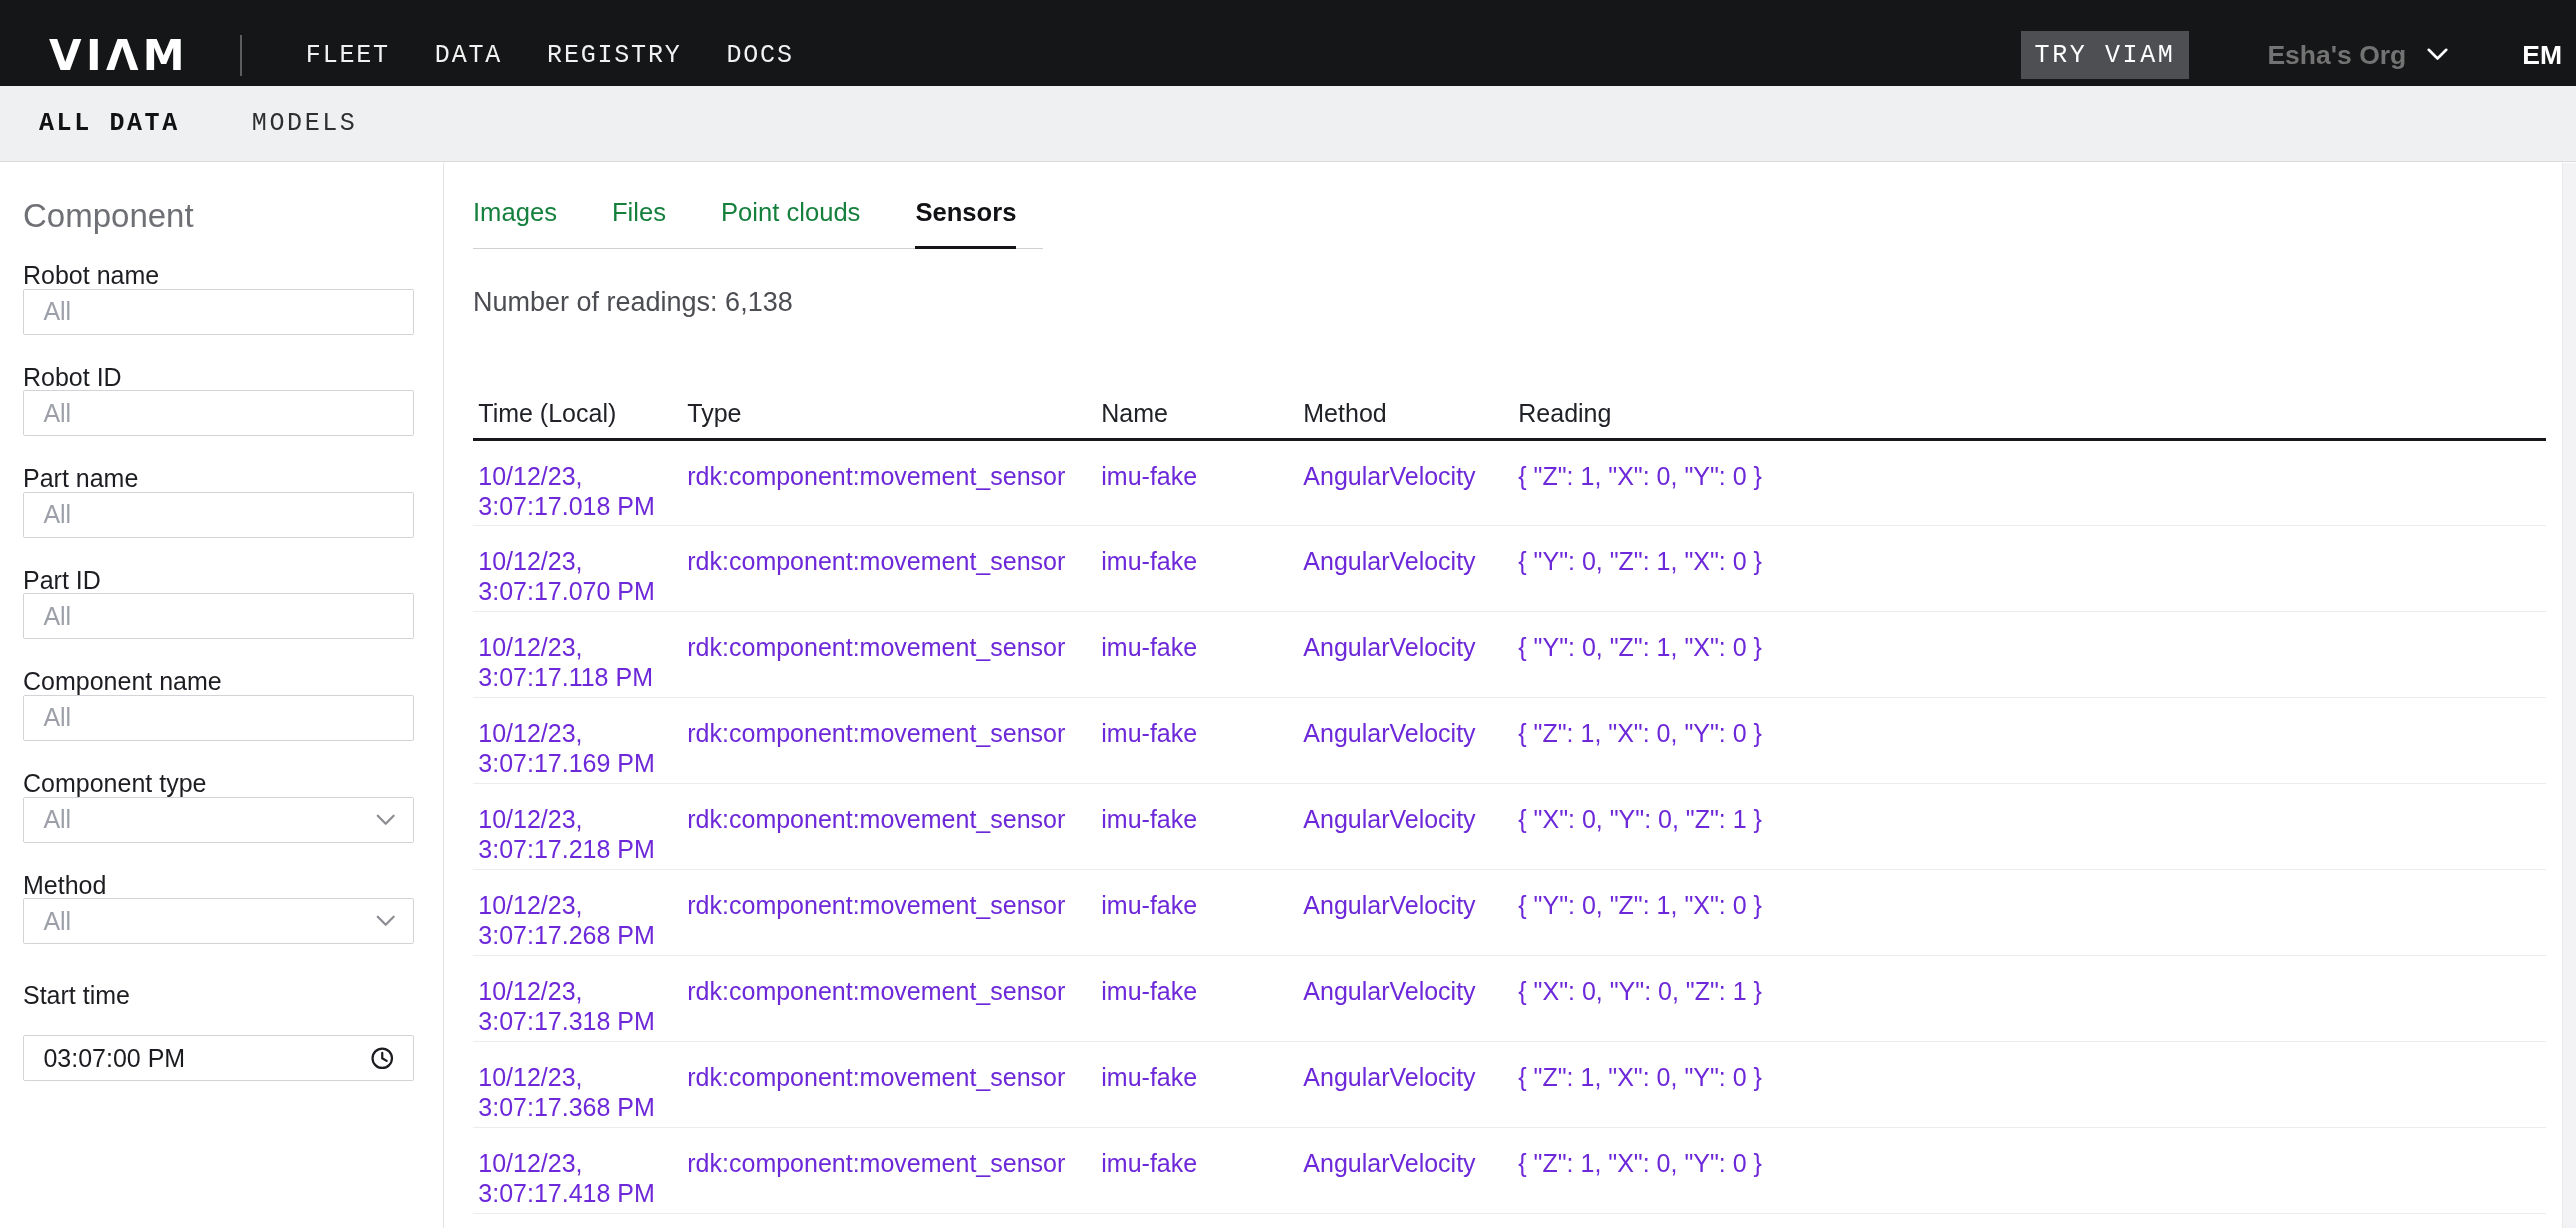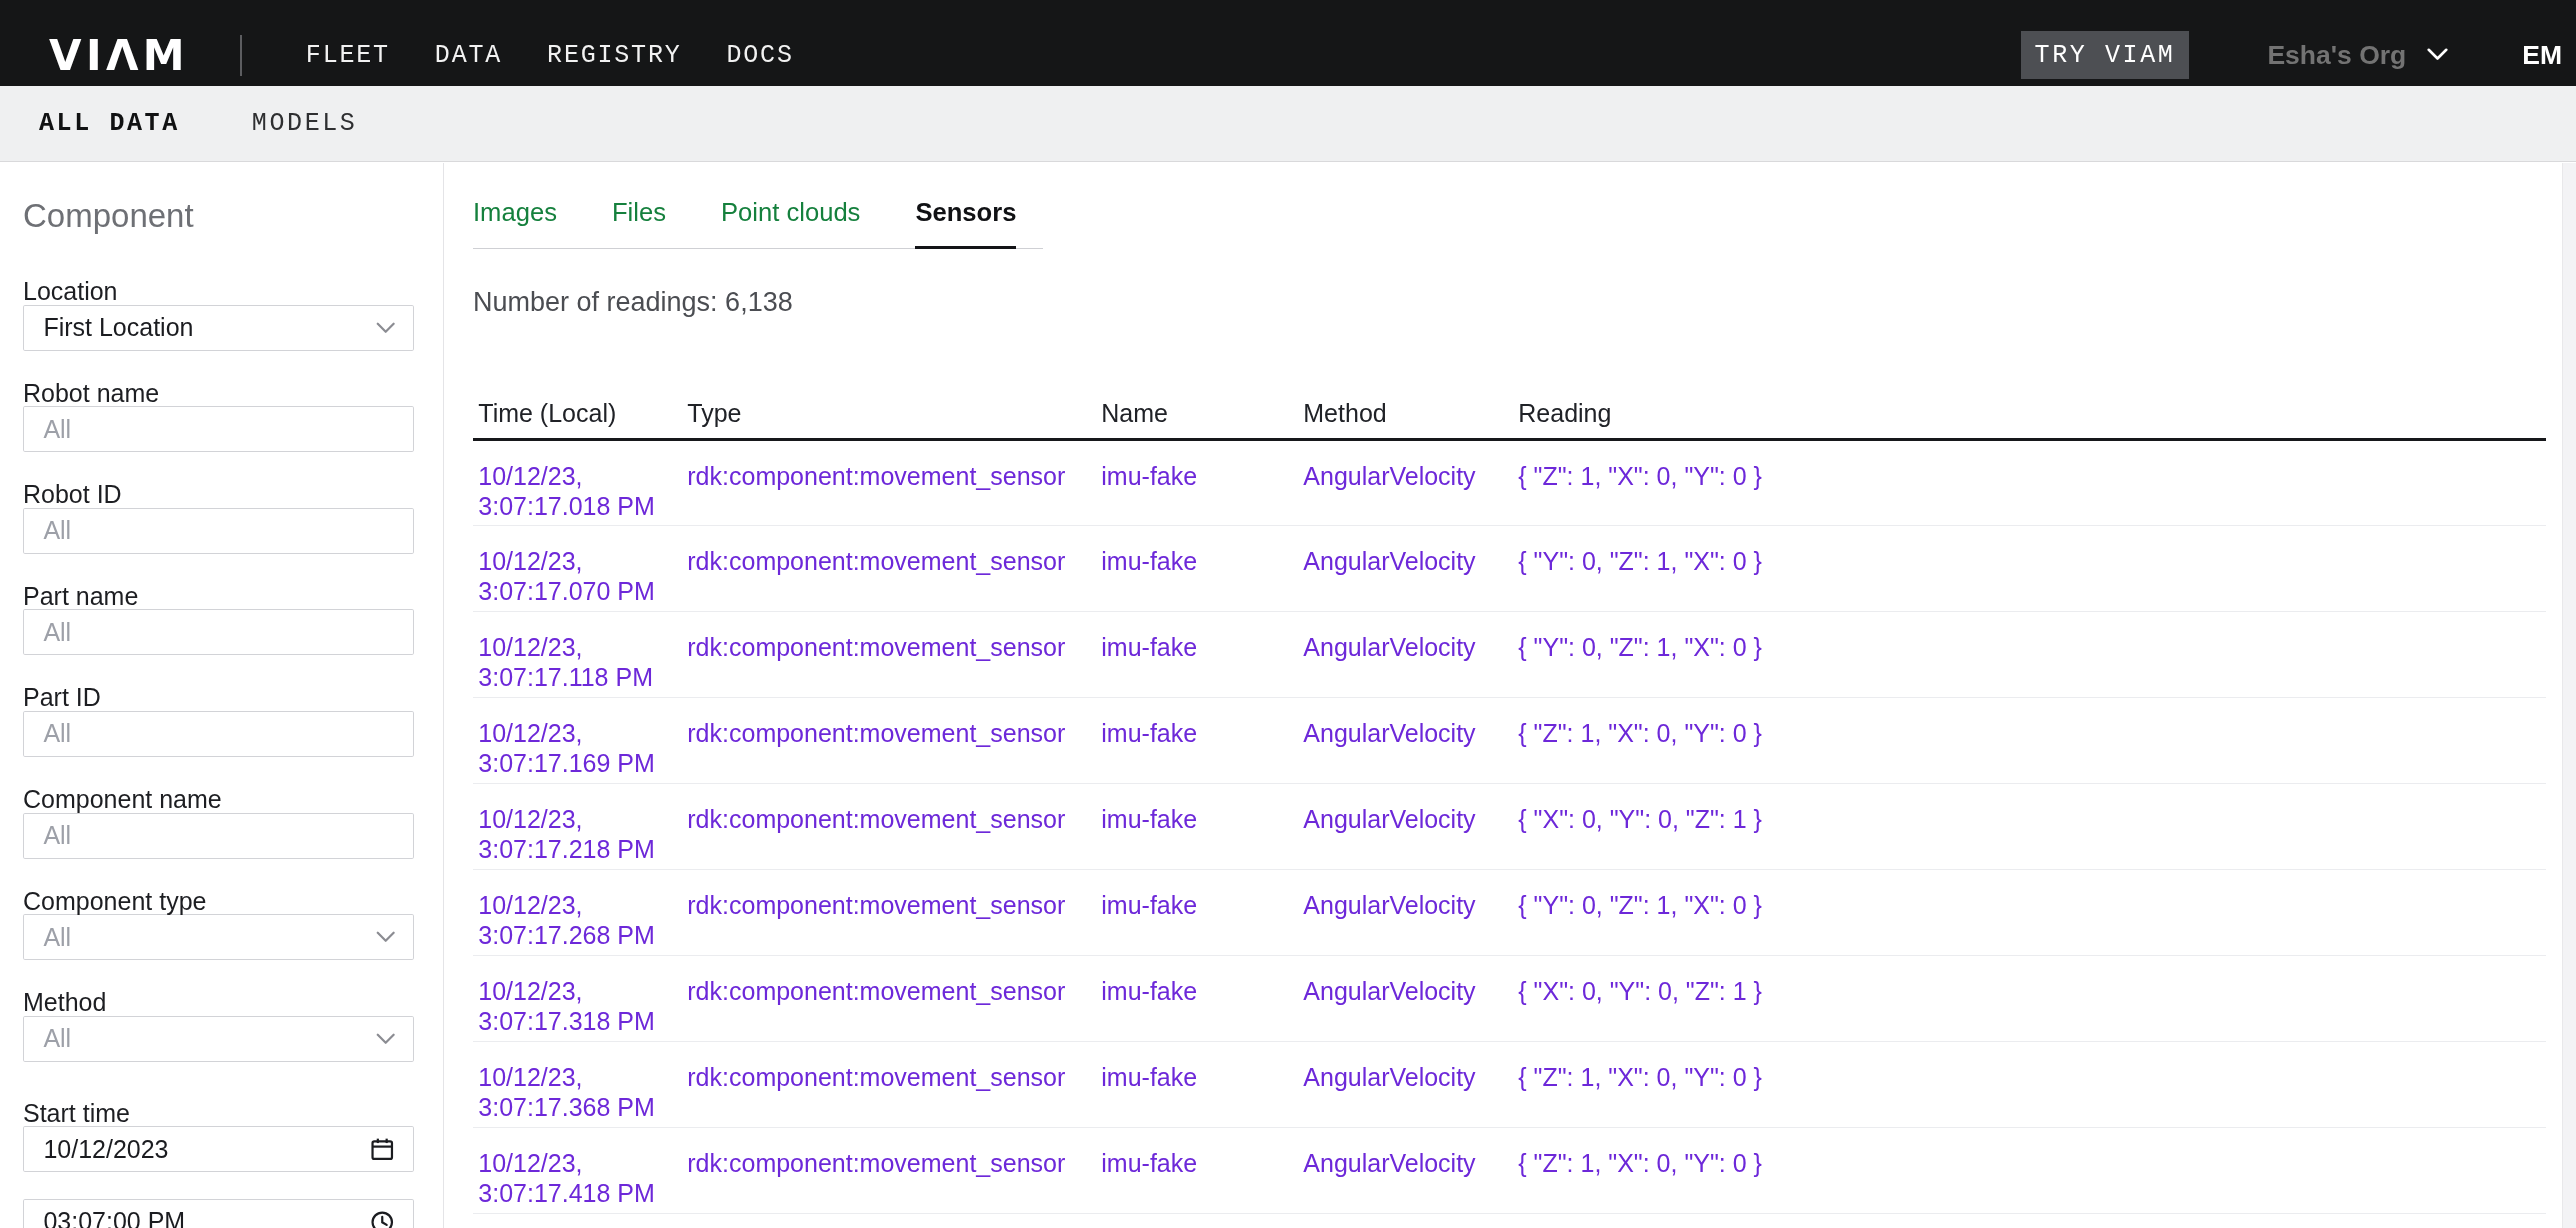--- a/index.html
+++ b/index.html
@@ -108,29 +108,20 @@
 </header>
 
 <div class="subnav">
   <div class="subnav-tab first active">ALL DATA</div>
   <div class="subnav-tab second">MODELS</div>
 </div>
 
 <aside class="sidebar">
   <h2 class="sidebar-title">Component</h2>
 
-  <div class="fgroup first">
-    <label class="flabel">Location</label>
-    <div class="control">
-      <span>First Location</span>
-      <svg class="chev" width="19.4" height="11.5" viewBox="0 0 22 13">
-        <polyline points="2,2 11,11 20,2" fill="none" stroke="#8b8c92" stroke-width="2.5" stroke-linecap="round" stroke-linejoin="round"></polyline>
-      </svg>
-    </div>
-  </div>
 
   <div class="fgroup">
     <label class="flabel">Robot name</label>
     <input class="control" type="text" placeholder="All" style="">
   </div>
 
   <div class="fgroup">
     <label class="flabel">Robot ID</label>
     <input class="control" type="text" placeholder="All" style="">
   </div>
@@ -165,29 +156,20 @@
     <div class="control">
       <span class="ph">All</span>
       <svg class="chev" width="19.4" height="11.5" viewBox="0 0 22 13">
         <polyline points="2,2 11,11 20,2" fill="none" stroke="#8b8c92" stroke-width="2.5" stroke-linecap="round" stroke-linejoin="round"></polyline>
       </svg>
     </div>
   </div>
 
   <div class="fgroup start-time">
     <label class="flabel">Start time</label>
-    <div class="control">
-      <span>10/12/2023</span>
-      <svg width="26.5" height="26.5" viewBox="0 0 30 30">
-        <rect x="4" y="6" width="22" height="20" rx="2" fill="none" stroke="#1b1c20" stroke-width="2.5"></rect>
-        <line x1="4" y1="12" x2="26" y2="12" stroke="#1b1c20" stroke-width="2.5"></line>
-        <line x1="10" y1="3" x2="10" y2="8" stroke="#1b1c20" stroke-width="2.5"></line>
-        <line x1="20" y1="3" x2="20" y2="8" stroke="#1b1c20" stroke-width="2.5"></line>
-      </svg>
-    </div>
   </div>
 
   <div class="fgroup time-row">
     <div class="control">
       <span>03:07:00 PM</span>
       <svg width="26.5" height="26.5" viewBox="0 0 30 30">
         <circle cx="15" cy="15" r="11" fill="none" stroke="#1b1c20" stroke-width="2.5"></circle>
         <polyline points="15,9 15,15 20,18" fill="none" stroke="#1b1c20" stroke-width="2.5" stroke-linecap="round"></polyline>
       </svg>
     </div>

